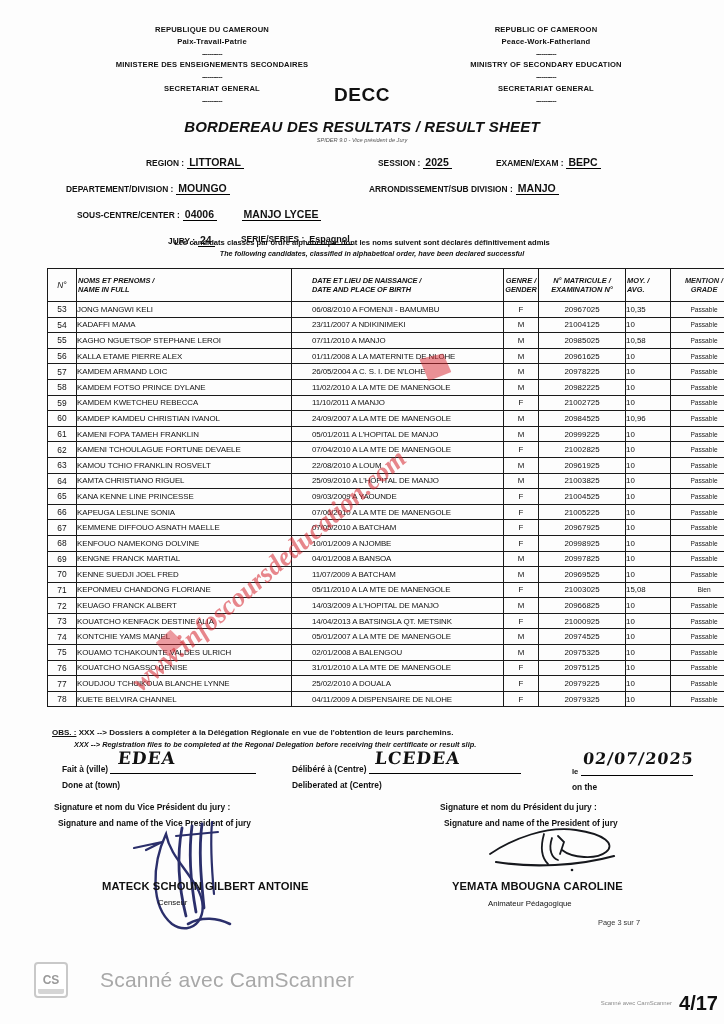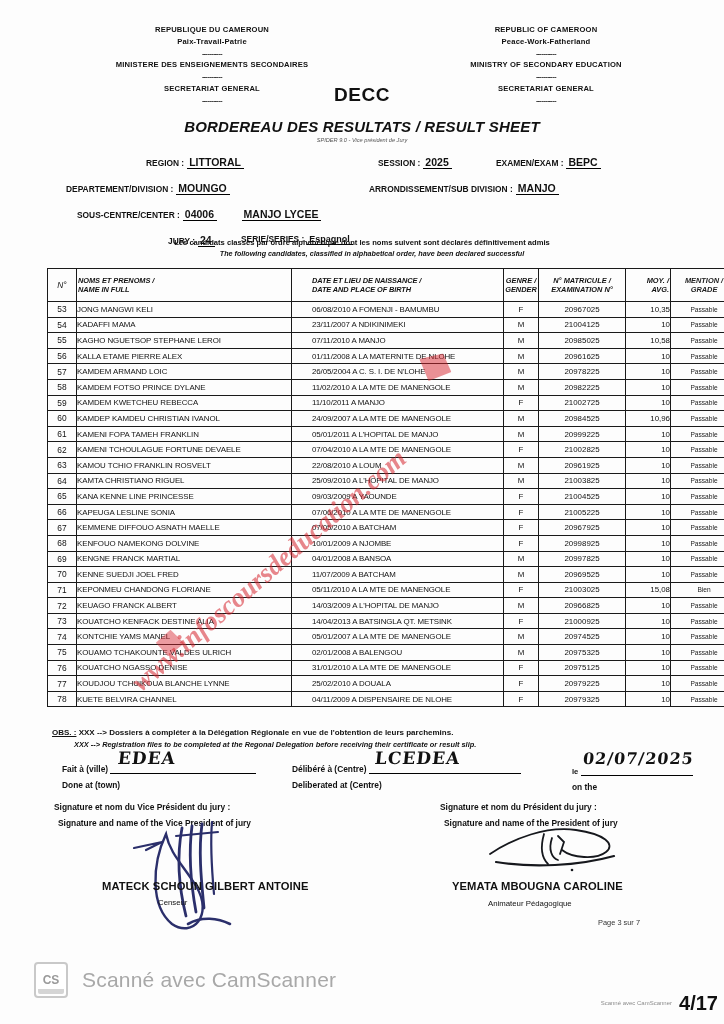--- a/index.html
+++ b/index.html
@@ -57,21 +57,21 @@
   thead th{
     font-size:7.4px;font-style:italic;font-weight:bold;text-align:center;
     line-height:1.25;padding:3px 1px;height:26px;vertical-align:middle;
   }
   tbody td{height:14.6px;font-size:7.9px;vertical-align:middle;}
   .c-num{width:26px;text-align:center;font-size:8.4px;font-weight:normal;}
   .c-name{width:212px;text-align:left;letter-spacing:-.05px;}
   .c-birth{width:190px;text-align:left;padding-left:20px;letter-spacing:-.1px;}
   .c-gender{width:32px;text-align:center;}
   .c-mat{width:84px;text-align:center;}
-  .c-avg{width:42px;text-align:right;}
+  .c-avg{width:42px;text-align:left;}
   .c-grade{width:64px;text-align:center;font-size:6.6px;color:#222;}
   .c-obs{width:38px;text-align:center;font-size:8px;}
 
   
   .obs{position:absolute;top:728px;left:52px;width:620px;font-size:8px;}
   .obs .l1{font-weight:bold;}
   .obs .l1 u{text-decoration:underline;}
   .obs .l2{font-style:italic;font-weight:bold;font-size:7.4px;margin-top:3px;margin-left:22px;}
 
   
@@ -119,21 +119,21 @@
   }
   .wm-mark2{
     position:absolute;left:38px;top:300px;
     width:28px;height:26px;
     background:rgba(214,36,46,.45);
     clip-path:polygon(0% 40%,60% 0%,100% 60%,35% 100%);
     transform:rotate(-10deg);
   }
 
   
-  .cs{position:absolute;left:34px;top:962px;display:flex;align-items:center;gap:14px;}
+  .cs{position:absolute;left:34px;top:962px;display:flex;align-items:center;gap:32px;}
   .cs-logo{
     width:30px;height:32px;border:2px solid #c9c9c9;border-radius:4px;
     display:flex;align-items:center;justify-content:center;
     font-size:12px;font-weight:bold;color:#9a9a9a;
     position:relative;background:#fff;
   }
   .cs-logo:after{
     content:"";position:absolute;left:2px;right:2px;bottom:2px;height:5px;background:#d5d5d5;border-radius:0 0 2px 2px;
   }
   .cs-text{font-size:21px;color:#a8a8a8;letter-spacing:.2px;}

